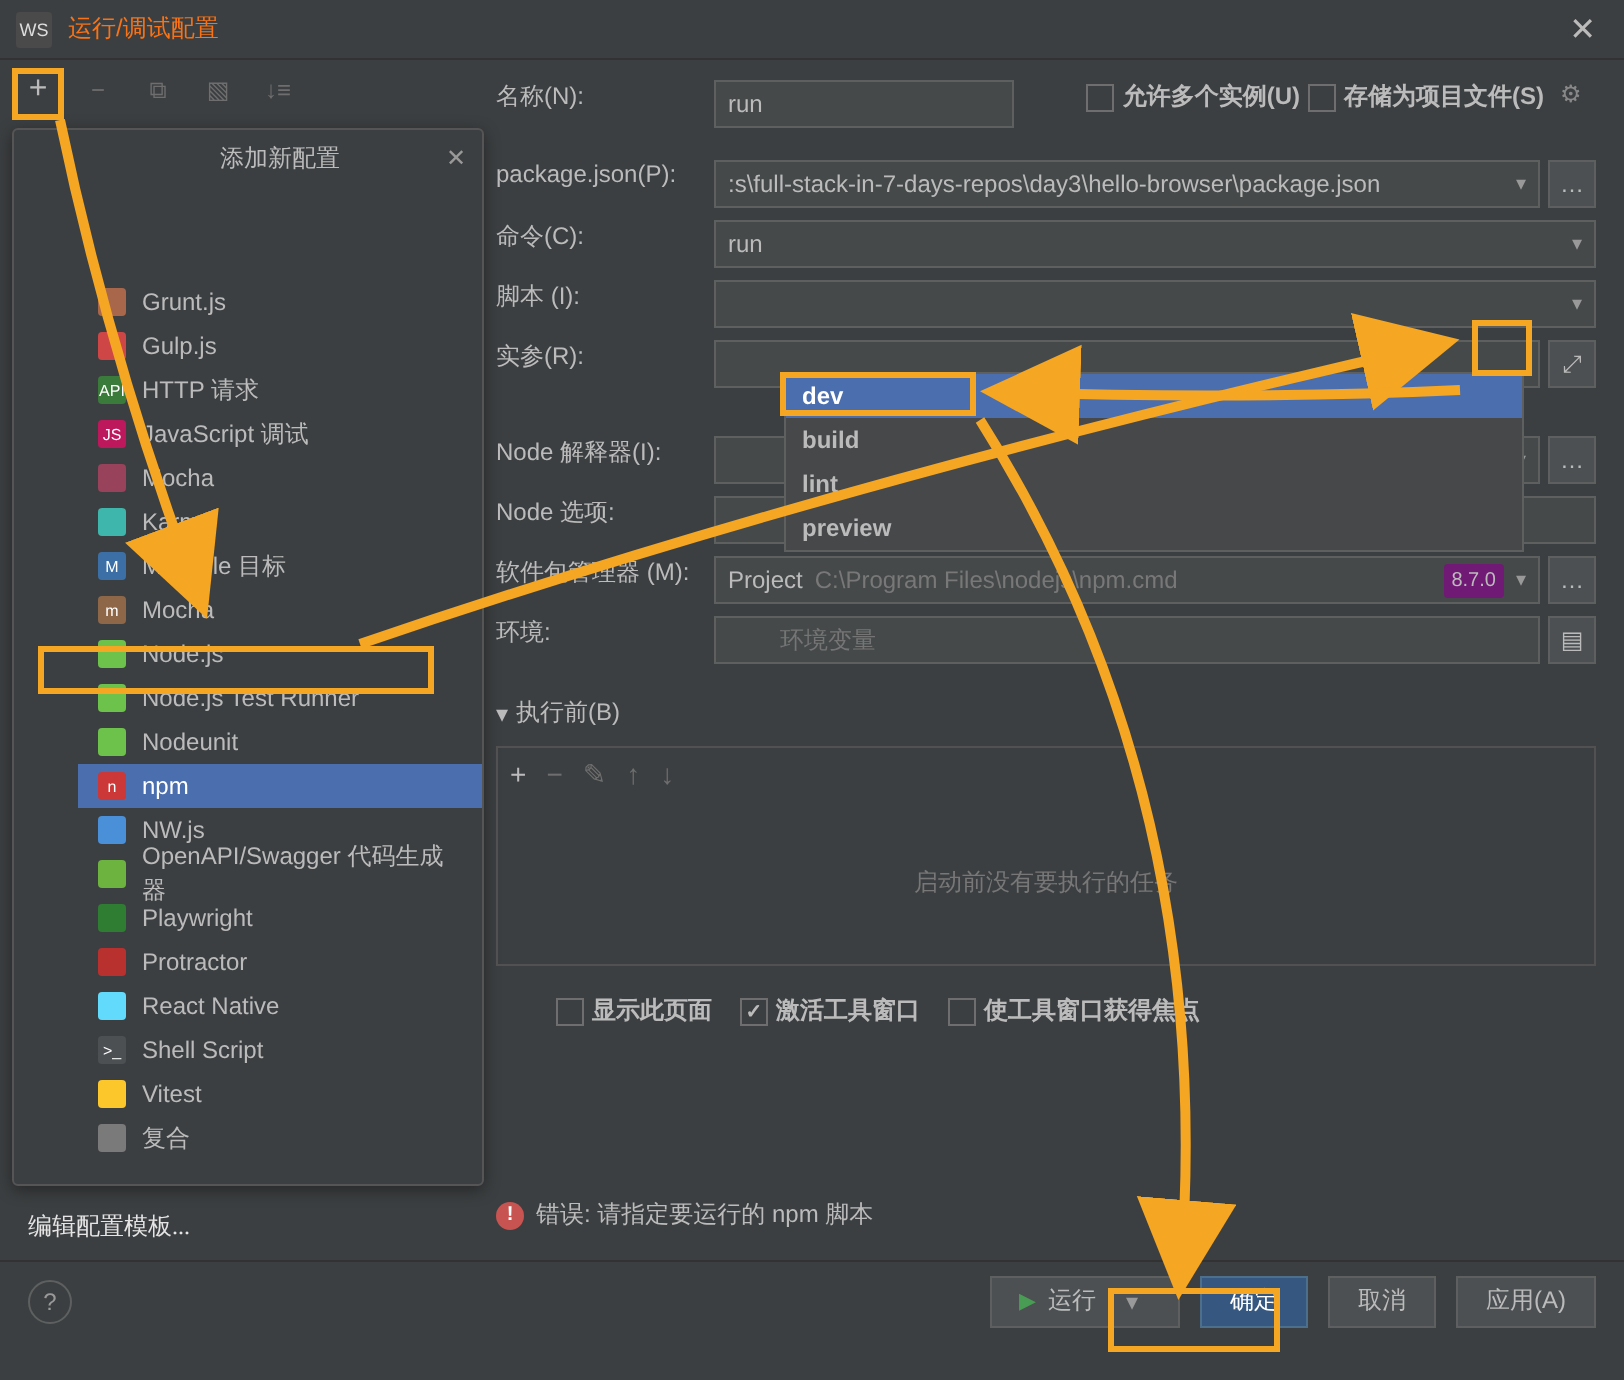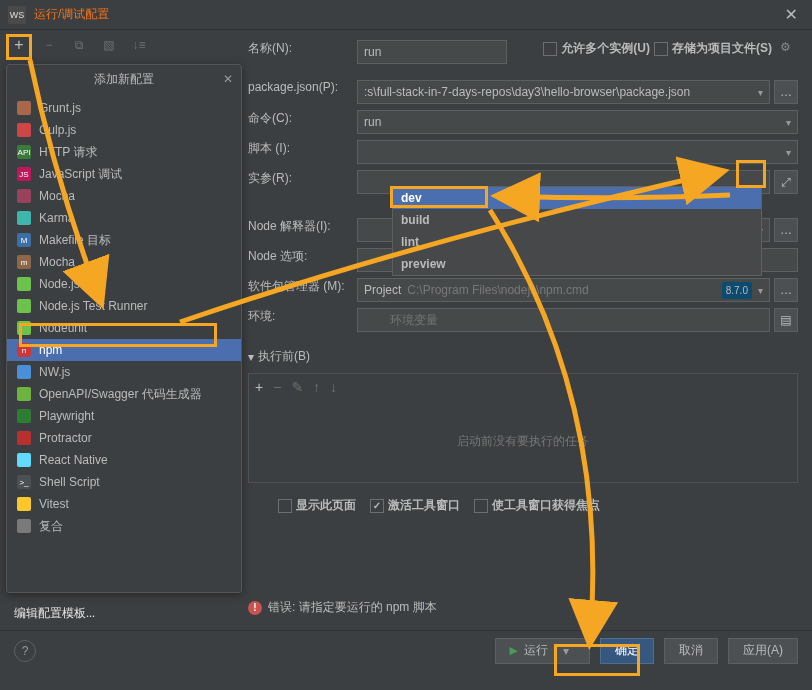--- a/index.html
+++ b/index.html
@@ -6,24 +6,24 @@
 body { width: 812px; height: 690px; background: #3c3f41; color: #bbbbbb; overflow: hidden; position: relative; }
 .titlebar { height: 30px; background: #3c3f41; display: flex; align-items: center; padding: 0 8px; border-bottom: 1px solid #323232; }
 .titlebar .ws-icon { width: 18px; height: 18px; background: #4a4a4a; color: #ddd; font-size: 9px; display:flex; align-items:center; justify-content:center; margin-right: 8px; border-radius:2px; }
 .titlebar .title { color: #f97316; }
 .titlebar .close { margin-left: auto; color: #bbb; font-size: 16px; cursor:pointer; padding: 0 6px;}
 .container { display: flex; height: 600px; }
 .left-col { width: 248px; display:flex; flex-direction:column; }
 .toolbar { height: 30px; display:flex; align-items:center; gap: 8px; padding: 0 8px; }
 .tb-btn { width: 22px; height: 22px; display:flex; align-items:center; justify-content:center; color:#6e6e6e; cursor:pointer; }
 .tb-btn.plus { color:#bbb; font-size:16px; }
-.add-panel { margin: 4px 6px; background:#3c3f41; border:1px solid #555; border-radius:3px; flex:1; display:flex; flex-direction:column; overflow:hidden; box-shadow: 0 2px 8px rgba(0,0,0,.4); }
+.add-panel { margin: 4px 6px; background:#3c3f41; border:1px solid #555; border-radius:3px; flex:1; display:flex; flex-direction:column; overflow:hidden; box-shadow: 0 2px 8px rgba(0,0,0,.4); padding-left: 32px; }
 .add-header { height: 28px; display:flex; align-items:center; justify-content:center; position:relative; color:#bbb; }
 .add-header .x { position:absolute; right:8px; color:#999; cursor:pointer; }
-.add-list { overflow-y:auto; flex:1; padding: 4px 0; }
+.add-list { overflow-y:auto; flex:1; padding: 4px 0; margin-top: 43px; }
 .add-item { display:flex; align-items:center; height:22px; padding: 0 10px; gap:8px; cursor:pointer; color:#bbb; }
 .add-item.selected { background:#4b6eaf; color:#fff; }
 .icon { width:14px; height:14px; border-radius:2px; flex-shrink:0; display:inline-flex; align-items:center; justify-content:center; font-size:8px; color:#fff;}
 .right-col { flex:1; padding: 10px 14px 8px 0; display:flex; flex-direction:column; overflow:hidden; }
 .form-row { display:flex; align-items:flex-start; height: 28px; margin-bottom: 2px; gap: 4px; }
 .label { width: 105px; color:#bbb; }
 .input { height: 24px; background:#45494a; border:1px solid #5e6060; color:#bbb; padding: 0 6px; }
 .input.name { width: 150px; }
 .chk { display:flex; align-items:center; gap:4px; color:#bbb; font-size:11px;font-weight:bold; }
 .chk-box { width:14px; height:14px; border:1px solid #6e6e6e; display:flex; align-items:center; justify-content:center; color:#bbb; font-size:10px; }
@@ -47,21 +47,21 @@
 .link { color:#e5e5e5; cursor:pointer; margin: 8px 14px; font-family: Liberation Serif, serif; }
 .btn { height:26px; padding:0 14px; border:1px solid #5e6060; background:#4c5052; color:#bbb; display:flex; align-items:center; cursor:pointer; }
 .btn.primary { background:#365880; border-color:#4c708c; color:#fff; }
 .run-btn { display:flex; align-items:center; gap:2px; }
 .run-btn .play { color:#499c54; font-size:11px; margin-right:4px; }
 .run-btn .split { border-left:1px solid #5e6060; padding:0 6px; margin-left:6px; color:#999;}
 .dropdown { position:absolute; left:392px; top:186px; width:370px; background:#46484a; border:1px solid #5e6060; z-index:10; }
 .dropdown-item { height:22px; display:flex; align-items:center; padding:0 8px; cursor:pointer; color:#bbb;font-weight:bold; }
 .dropdown-item.sel { background:#4b6eaf; color:#fff; }
 .hl { position:absolute; border:3px solid #f5a623; z-index:50; pointer-events:none; }
-.version-badge { background:#0c4a6e; color:#bbb; font-size:10px; padding:3px 4px; border-radius:2px; }
+.version-badge { background:#701a75; color:#bbb; font-size:10px; padding:3px 4px; border-radius:2px; }
 svg.arrow-overlay { position:absolute; inset:0; width:812px; height:690px; pointer-events:none; z-index:45; }
 .ghost { color:#787878; }
 </style>
 </head>
 <body>
 
 <div class="titlebar">
   <div class="ws-icon">WS</div>
   <div class="title">运行/调试配置</div>
   <div class="close">✕</div>

